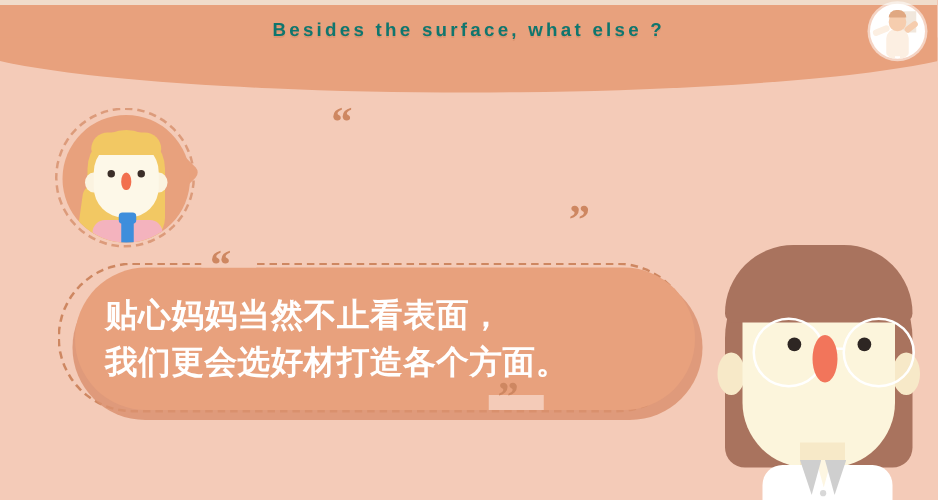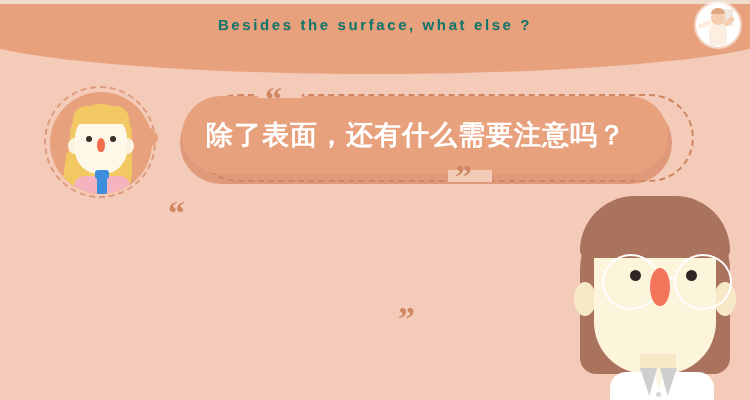--- a/index.html
+++ b/index.html
@@ -192,31 +192,32 @@
       <div class="sp-fringe"></div>
       <div class="sp-shirt"></div>
       <div class="sp-tie"></div>
       <div class="sp-tieknot"></div>
       <div class="sp-eyeL"></div>
       <div class="sp-eyeR"></div>
       <div class="sp-nose"></div>
     </div>
   </div>
 
-  <div class="bubble" id="bubble1">
-    <div class="bub-shadow"></div>
-    <div class="bub-dash"></div>
-    <div class="bub-fill"></div>
-    <div class="bub-text">
-      <span class="line">除了表面，还有什么需要注意吗？</span>
-    </div>
-  </div>
   <div class="q-bg" id="q1-open-bg"></div>
   <div class="qmark" id="q1-open">“</div>
   <div class="q-bg" id="q1-close-bg"></div>
   <div class="qmark" id="q1-close">”</div>
 
+  <div class="bubble" id="bubble2">
+    <div class="bub-dash"></div>
+    <div class="bub-shadow"></div>
+    <div class="bub-fill"></div>
+    <div class="bub-text">
+      <span class="line">贴心妈妈当然不止看表面，</span>
+      <span class="line">我们更会选好材打造各个方面。</span>
+    </div>
+  </div>
   <div class="q-bg" id="q2-open-bg"></div>
   <div class="qmark" id="q2-open">“</div>
   <div class="q-bg" id="q2-close-bg"></div>
   <div class="qmark" id="q2-close">”</div>
 
 </div>
 
 </body></html>

